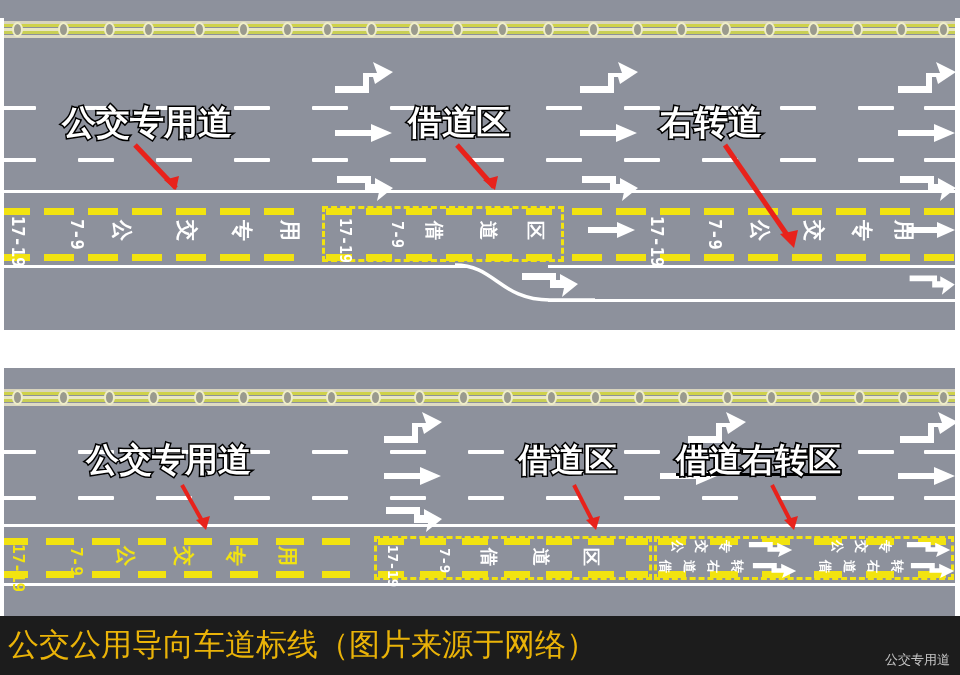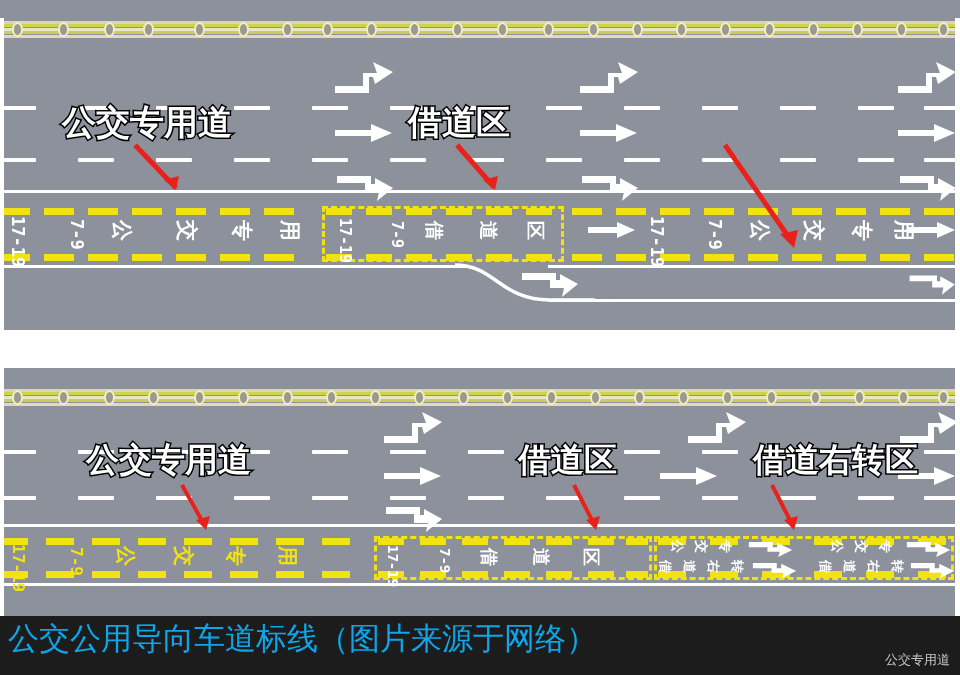--- a/index.html
+++ b/index.html
@@ -50,21 +50,21 @@
      -webkit-text-stroke:3px #000;paint-order:stroke fill;
      text-shadow:0 0 0 #000;}
 
   .arrowline{position:absolute;overflow:visible;}
 
   
   .zonebox{position:absolute;border:3px dashed #f2e310;box-sizing:border-box;}
 
   
   #caption{position:absolute;left:0;top:616px;width:960px;height:59px;background:#1c1c1c;}
-  #caption-text{position:absolute;left:8px;top:2px;color:#0ea5e9;font-size:31px;
+  #caption-text{position:absolute;left:8px;top:8px;color:#eab308;font-size:31px;
       font-family:"DejaVu Sans","Liberation Sans",sans-serif;white-space:nowrap;}
   #watermark{position:absolute;right:10px;bottom:6px;color:#e2e2e2;font-size:13px;
       font-family:"DejaVu Sans","Liberation Sans",sans-serif;opacity:.85;}
   #topstrip{position:absolute;left:0;top:0;width:960px;height:18px;background:#8d919c;}
   #midstrip{position:absolute;left:0;top:330px;width:960px;height:38px;background:#ffffff;}
 </style>
 </head>
 <body>
 
 <div id="stage">
@@ -525,20 +525,21 @@
   </div>
 
   <div class="calloutlabel" style="left:408px;top:100px;font-size:34px;">借道区</div>
   <div class="arrowline" style="left:452px;top:142px">
     <svg width="70" height="55" viewBox="0 0 70 55">
         <path d="M5 3 L42 45" stroke="#e8221b" stroke-width="5" fill="none"></path>
         <path d="M43 48 L31 38 L46 34 Z" fill="#e8221b"></path>
       </svg>
   </div>
 
+  <div class="calloutlabel" style="left:660px;top:100px;font-size:34px;">右转道</div>
   <div class="arrowline" style="left:720px;top:142px">
     <svg width="110" height="115" viewBox="0 0 110 115">
         <path d="M5 3 L72 100" stroke="#e8221b" stroke-width="5" fill="none"></path>
         <path d="M74 106 L60 92 L78 88 Z" fill="#e8221b"></path>
       </svg>
   </div>
 
   <div class="calloutlabel" style="left:86px;top:438px;font-size:33px;">公交专用道</div>
   <div class="arrowline" style="left:178px;top:482px">
     <svg width="54" height="58" viewBox="0 0 54 58">
@@ -548,21 +549,21 @@
   </div>
 
   <div class="calloutlabel" style="left:518px;top:438px;font-size:33px;">借道区</div>
   <div class="arrowline" style="left:570px;top:482px">
     <svg width="54" height="58" viewBox="0 0 54 58">
         <path d="M4 3 L25 44" stroke="#e8221b" stroke-width="4" fill="none"></path>
         <path d="M26 48 L16 38 L30 34 Z" fill="#e8221b"></path>
       </svg>
   </div>
 
-  <div class="calloutlabel" style="left:753px;top:438px;font-size:33px;">借道右转区</div>
+  <div class="calloutlabel" style="left:676px;top:438px;font-size:33px;text-decoration:underline;">借道右转区</div>
   <div class="arrowline" style="left:768px;top:482px">
     <svg width="54" height="58" viewBox="0 0 54 58">
         <path d="M4 3 L25 44" stroke="#e8221b" stroke-width="4" fill="none"></path>
         <path d="M26 48 L16 38 L30 34 Z" fill="#e8221b"></path>
       </svg>
   </div>
 
   <div id="caption">
     <div id="caption-text">公交公用导向车道标线（图片来源于网络）</div>
     <div id="watermark">公交专用道</div>

